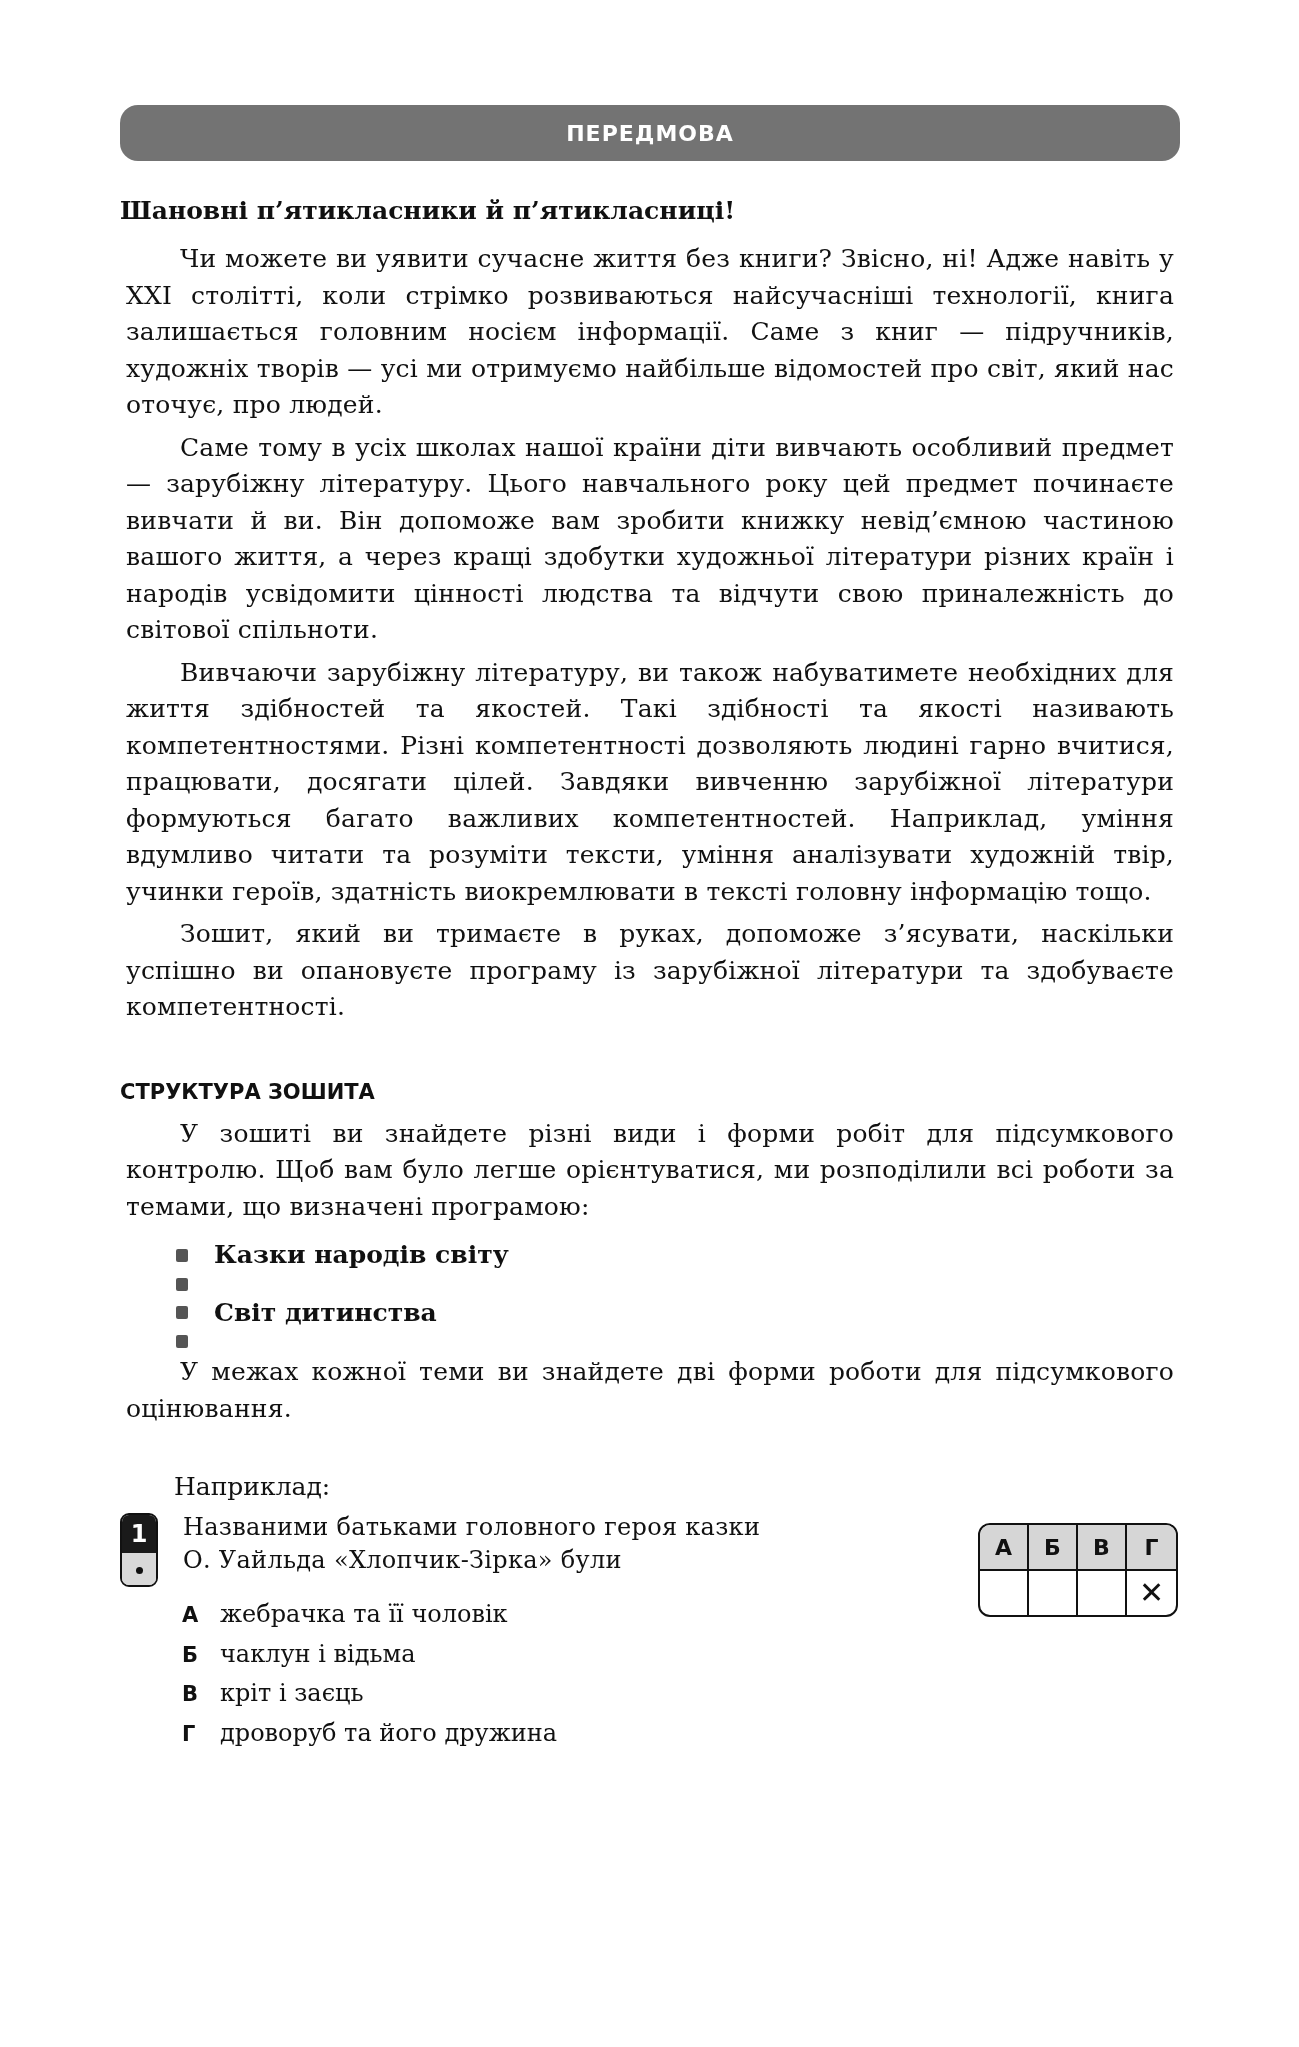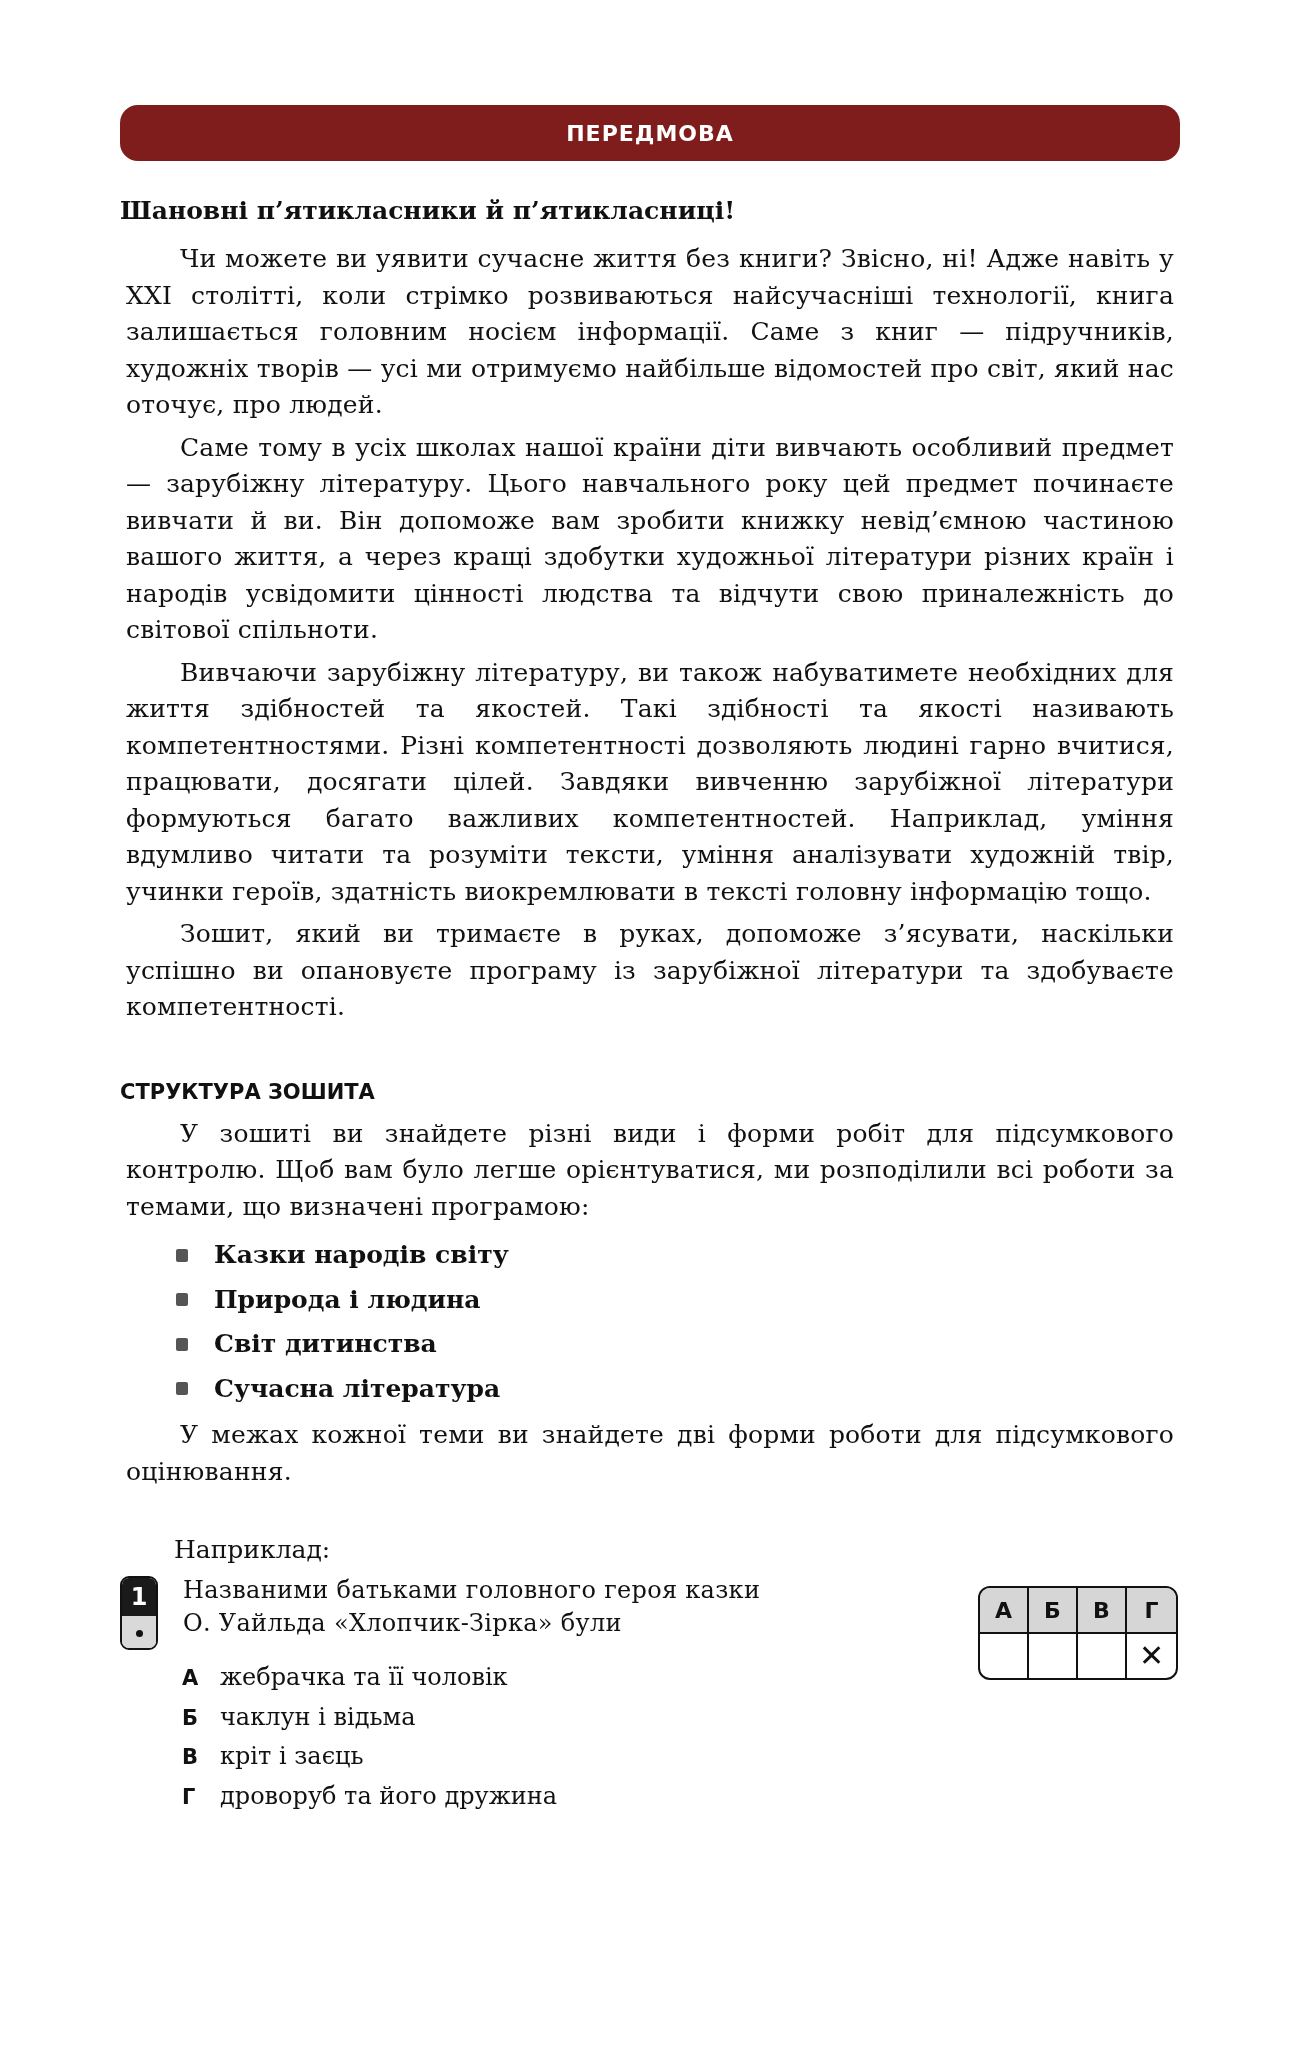--- a/index.html
+++ b/index.html
@@ -16,21 +16,21 @@
       font-family: "DejaVu Serif", "Liberation Serif", serif;
     }
     .page {
       position: absolute;
       left: 120px;
       top: 105px;
       width: 1060px;
     }
     .header-bar {
       height: 56px;
-      background: #7f1d1d;
+      background: #737373;
       border-radius: 18px;
       display: flex;
       align-items: center;
       justify-content: center;
       color: #ffffff;
       font-family: "DejaVu Sans", "Liberation Sans", sans-serif;
       font-weight: bold;
       font-size: 22px;
       letter-spacing: 1px;
     }
@@ -207,29 +207,27 @@
 
   <p class="para">У зошиті ви знайдете різні види і форми робіт для підсумкового контролю. Щоб вам було легше орієнтуватися, ми розподілили всі роботи за темами, що визначені програмою:</p>
 
   <ul class="themes">
     <li>
       <span class="bullet"></span>
       <span>Казки народів світу</span>
     </li>
     <li>
       <span class="bullet"></span>
-      <span>Природа і людина</span>
     </li>
     <li>
       <span class="bullet"></span>
       <span>Світ дитинства</span>
     </li>
     <li>
       <span class="bullet"></span>
-      <span>Сучасна література</span>
     </li>
   </ul>
 
   <p class="para">У межах кожної теми ви знайдете дві форми роботи для підсумкового оцінювання.</p>
 
   <div class="gap"></div>
 
 
   <div class="example-label">Наприклад:</div>
 

